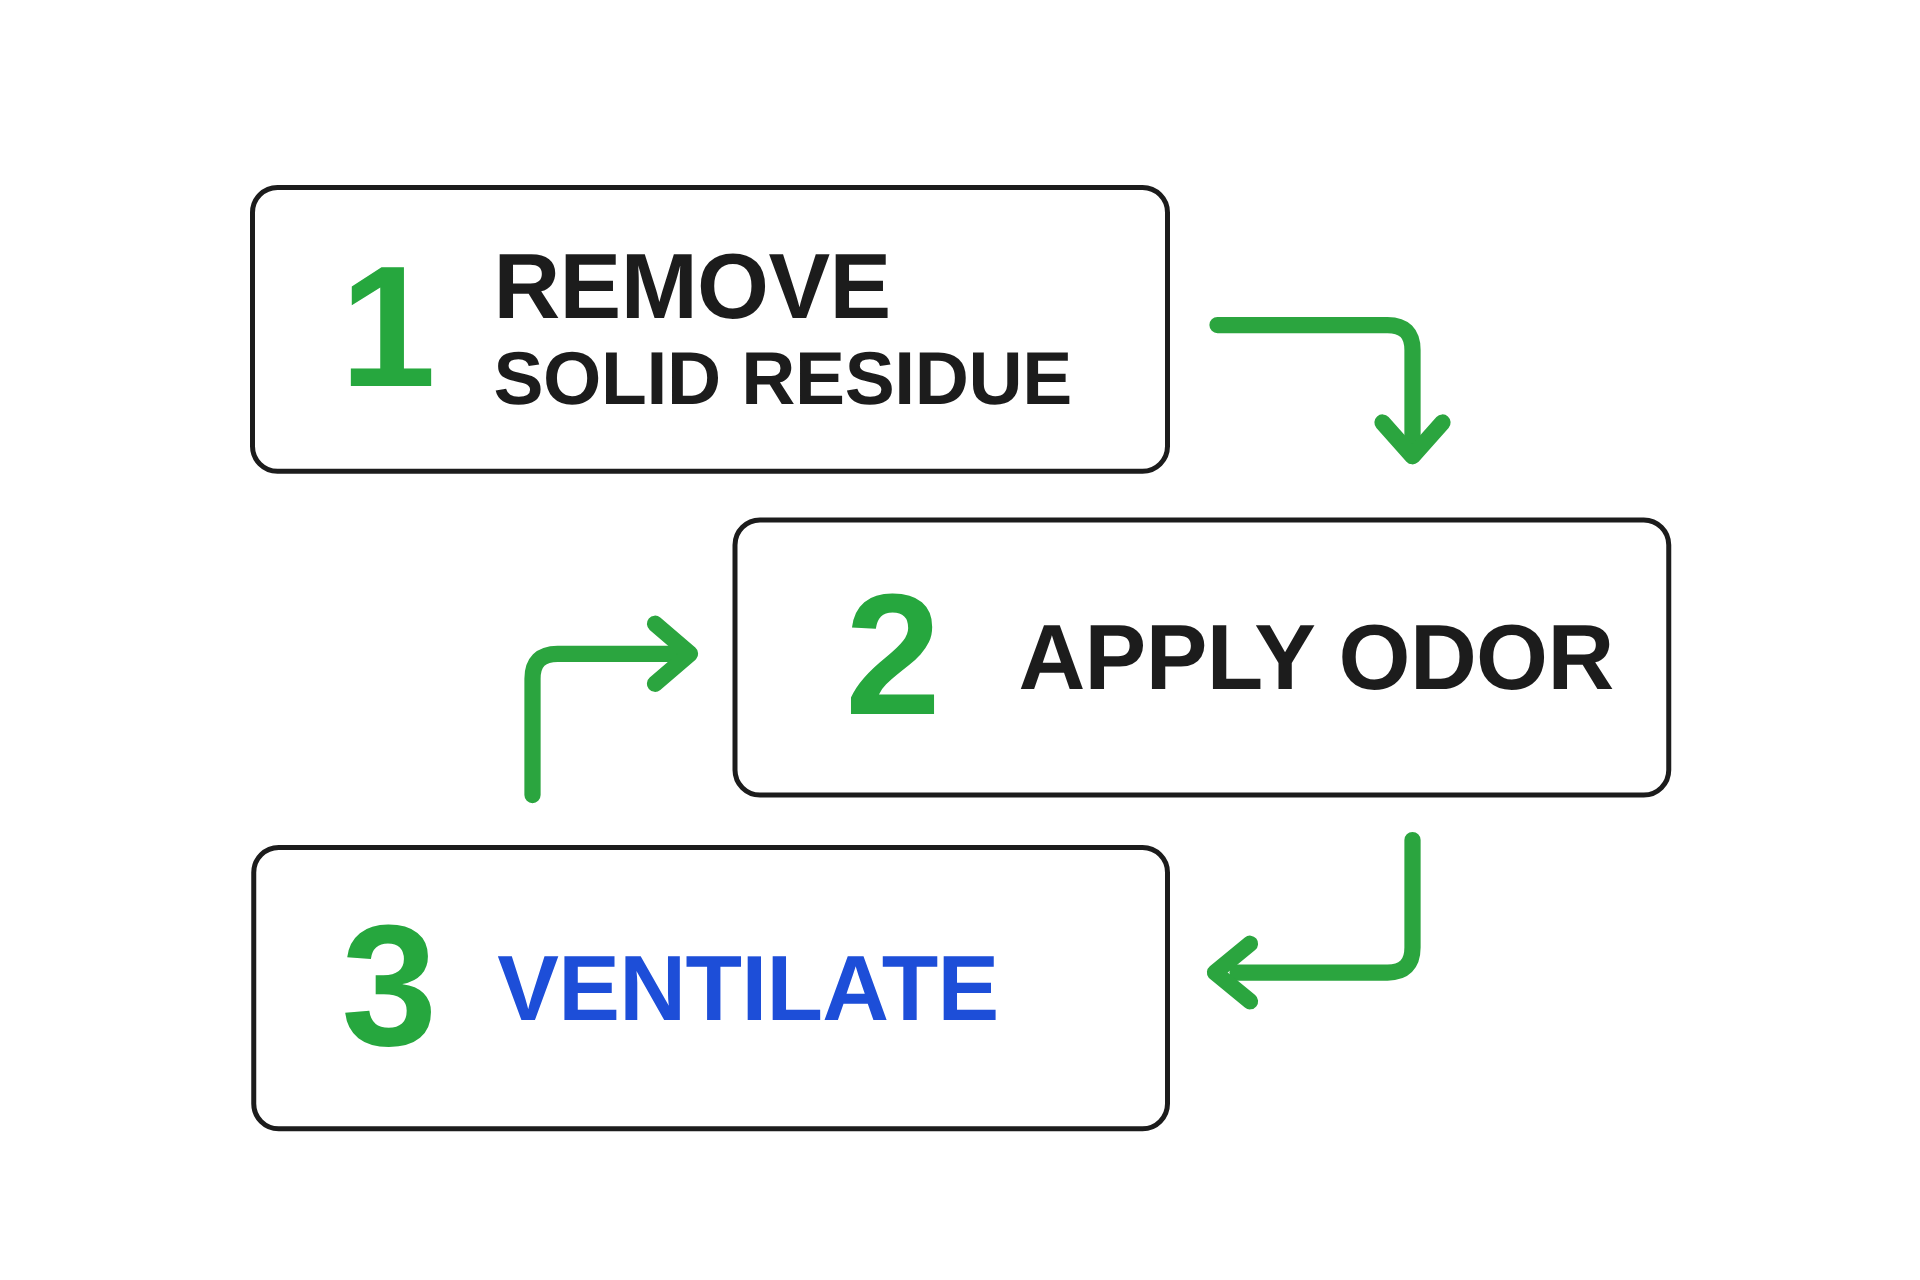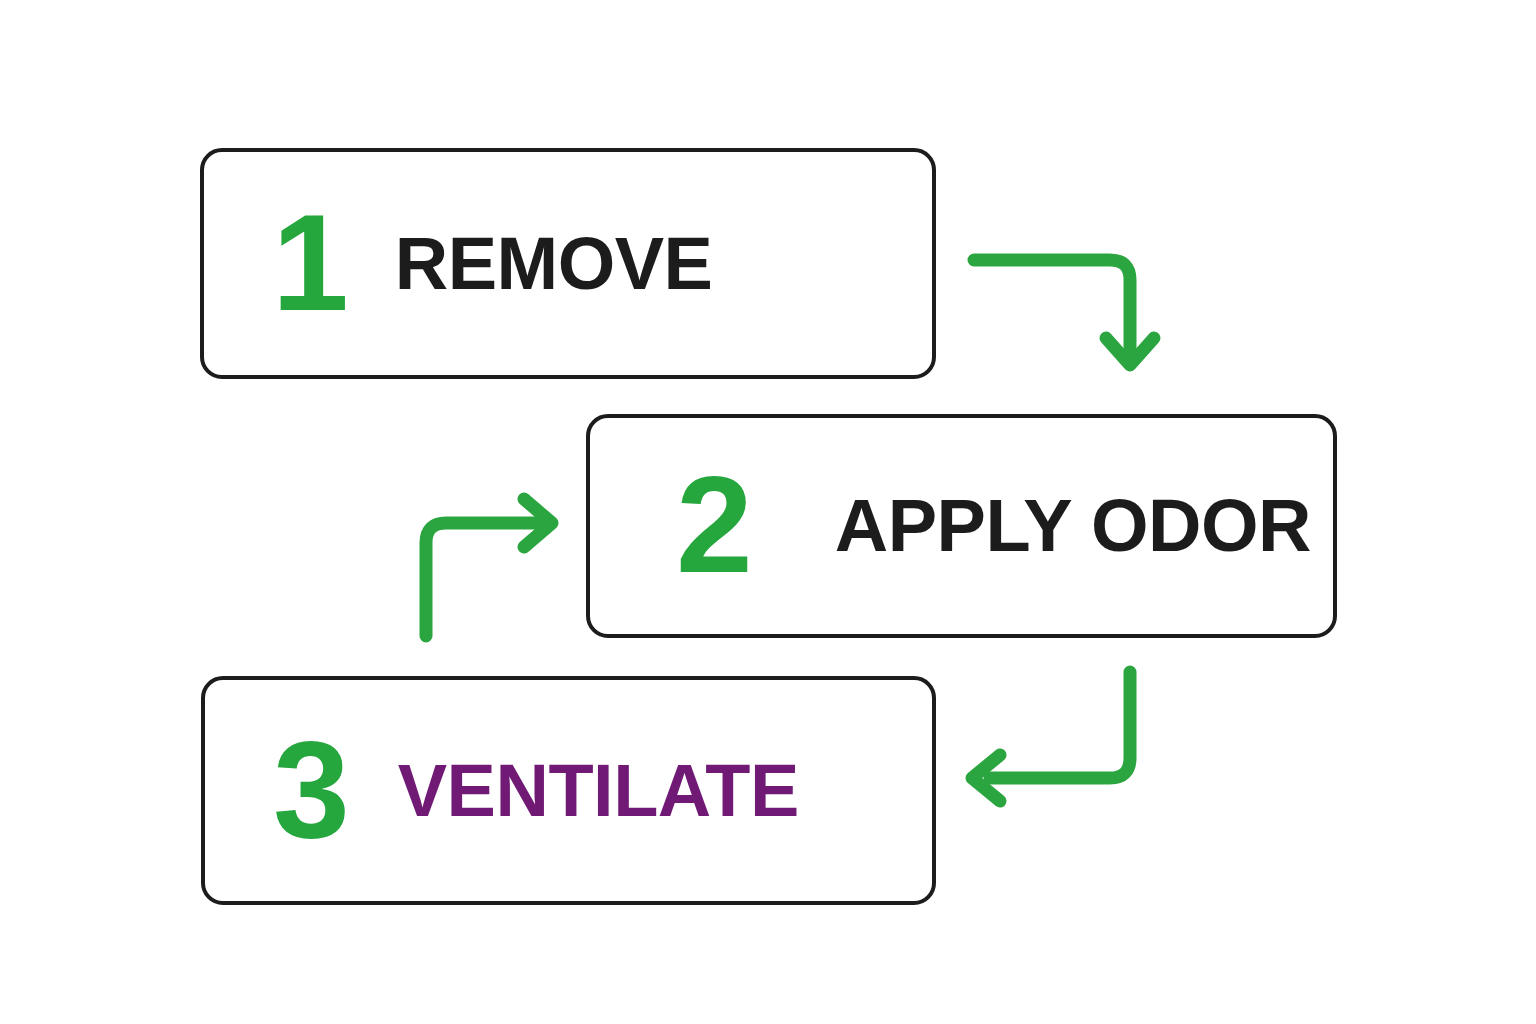--- a/index.html
+++ b/index.html
@@ -71,21 +71,21 @@
   .step-text {
     display: flex;
     flex-direction: column;
     justify-content: flex-start;
     color: #1c1c1c;
     font-family: "Liberation Sans", sans-serif;
     font-weight: 700;
   }
 
   #step-box-1 .step-text { margin-left: 48px; }
-  #step-box-2 .step-text { margin-left: 84px; gap: 18px; }
+  #step-box-2 .step-text { margin-left: 64px; gap: 18px; }
   #step-box-3 .step-text { margin-left: 50px; }
 
   .step-title {
     font-size: 74px;
     line-height: 0.96;
     letter-spacing: -0.5px;
     white-space: nowrap;
   }
   .step-sub {
     font-size: 60px;
@@ -139,30 +139,31 @@
     <g>
       <path class="arrow-path" d="M 1130 672 L 1130 758 Q 1130 778 1110 778 L 990 778" style="stroke: rgb(43, 165, 63);"></path>
       <path class="arrow-head" d="M 1000 755 L 972 778 L 1000 801" style="stroke: rgb(43, 165, 63);"></path>
     </g>
   </svg>
 
   <div class="step-box" id="step-box-1" style="border-color: rgb(28, 28, 28);">
     <div class="step-number" style="color: rgb(38, 167, 62);">1</div>
     <div class="step-text" style="color: rgb(28, 28, 28);">
       <div class="step-title">REMOVE</div>
+      <div class="step-sub">SOLID RESIDUE</div>
     </div>
   </div>
 
   <div class="step-box" id="step-box-2" style="border-color: rgb(28, 28, 28);">
     <div class="step-number" style="color: rgb(38, 167, 62);">2</div>
     <div class="step-text" style="color: rgb(28, 28, 28);">
       <div class="step-title">APPLY ODOR</div>
     </div>
   </div>
 
   <div class="step-box" id="step-box-3" style="border-color: rgb(28, 28, 28);">
     <div class="step-number" style="color: rgb(38, 167, 62);">3</div>
-    <div class="step-text" style="color: #701a75;">
+    <div class="step-text" style="color: #1d4ed8;">
       <div class="step-title">VENTILATE</div>
     </div>
   </div>
 
 </div>
 
 </body></html>

